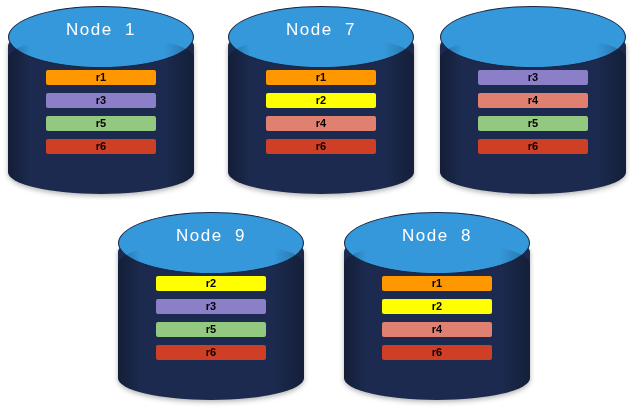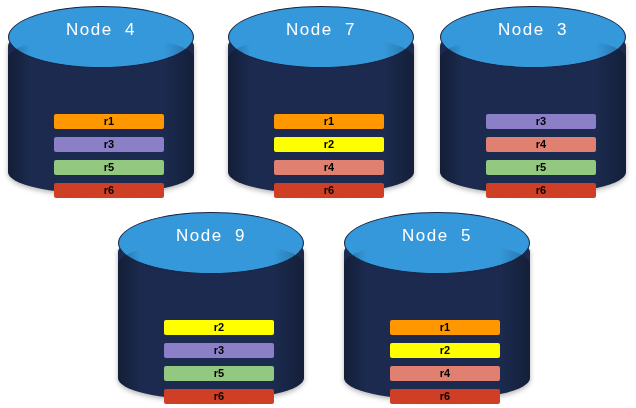--- a/index.html
+++ b/index.html
@@ -76,25 +76,24 @@
     font-size: 17px;
     font-weight: 400;
     letter-spacing: 1.5px;
     z-index: 4;
     white-space: pre;
   }
 
   
   .shards {
     position: absolute;
-    left: 46px;
+    left: 38px;
     top: 64px;
     width: 110px;
     z-index: 3;
-    margin-top: 44px;
   }
 
   .shard {
     height: 15px;
     margin-bottom: 8px;
     border-radius: 2px;
     text-align: center;
     font-size: 11px;
     font-weight: bold;
     color: #000000;
@@ -112,21 +111,21 @@
 </style>
 </head>
 <body style="background: rgb(255, 255, 255);">
 
 <div id="canvas">
 
   <div class="node n1">
     <div class="cyl-body"></div>
     <div class="cyl-top"></div>
     <div class="cyl-side-shade"></div>
-    <div class="node-label">Node  4</div>
+    <div class="node-label">Node  1</div>
     <div class="shards">
       <div class="shard" style="background: rgb(255, 152, 0);">r1</div>
       <div class="shard" style="background: rgb(139, 127, 199);">r3</div>
       <div class="shard" style="background: rgb(146, 200, 127);">r5</div>
       <div class="shard" style="background: rgb(206, 63, 37);">r6</div>
     </div>
   </div>
 
   <div class="node n2">
     <div class="cyl-body"></div>
@@ -138,21 +137,20 @@
       <div class="shard" style="background: rgb(255, 255, 0);">r2</div>
       <div class="shard" style="background: rgb(224, 128, 112);">r4</div>
       <div class="shard" style="background: rgb(206, 63, 37);">r6</div>
     </div>
   </div>
 
   <div class="node n3">
     <div class="cyl-body"></div>
     <div class="cyl-top"></div>
     <div class="cyl-side-shade"></div>
-    <div class="node-label">Node  3</div>
     <div class="shards">
       <div class="shard" style="background: rgb(139, 127, 199);">r3</div>
       <div class="shard" style="background: rgb(224, 128, 112);">r4</div>
       <div class="shard" style="background: rgb(146, 200, 127);">r5</div>
       <div class="shard" style="background: rgb(206, 63, 37);">r6</div>
     </div>
   </div>
 
   <div class="node n4">
     <div class="cyl-body"></div>
@@ -164,21 +162,21 @@
       <div class="shard" style="background: rgb(139, 127, 199);">r3</div>
       <div class="shard" style="background: rgb(146, 200, 127);">r5</div>
       <div class="shard" style="background: rgb(206, 63, 37);">r6</div>
     </div>
   </div>
 
   <div class="node n5">
     <div class="cyl-body"></div>
     <div class="cyl-top"></div>
     <div class="cyl-side-shade"></div>
-    <div class="node-label">Node  5</div>
+    <div class="node-label">Node  8</div>
     <div class="shards">
       <div class="shard" style="background: rgb(255, 152, 0);">r1</div>
       <div class="shard" style="background: rgb(255, 255, 0);">r2</div>
       <div class="shard" style="background: rgb(224, 128, 112);">r4</div>
       <div class="shard" style="background: rgb(206, 63, 37);">r6</div>
     </div>
   </div>
 
 </div>
 

